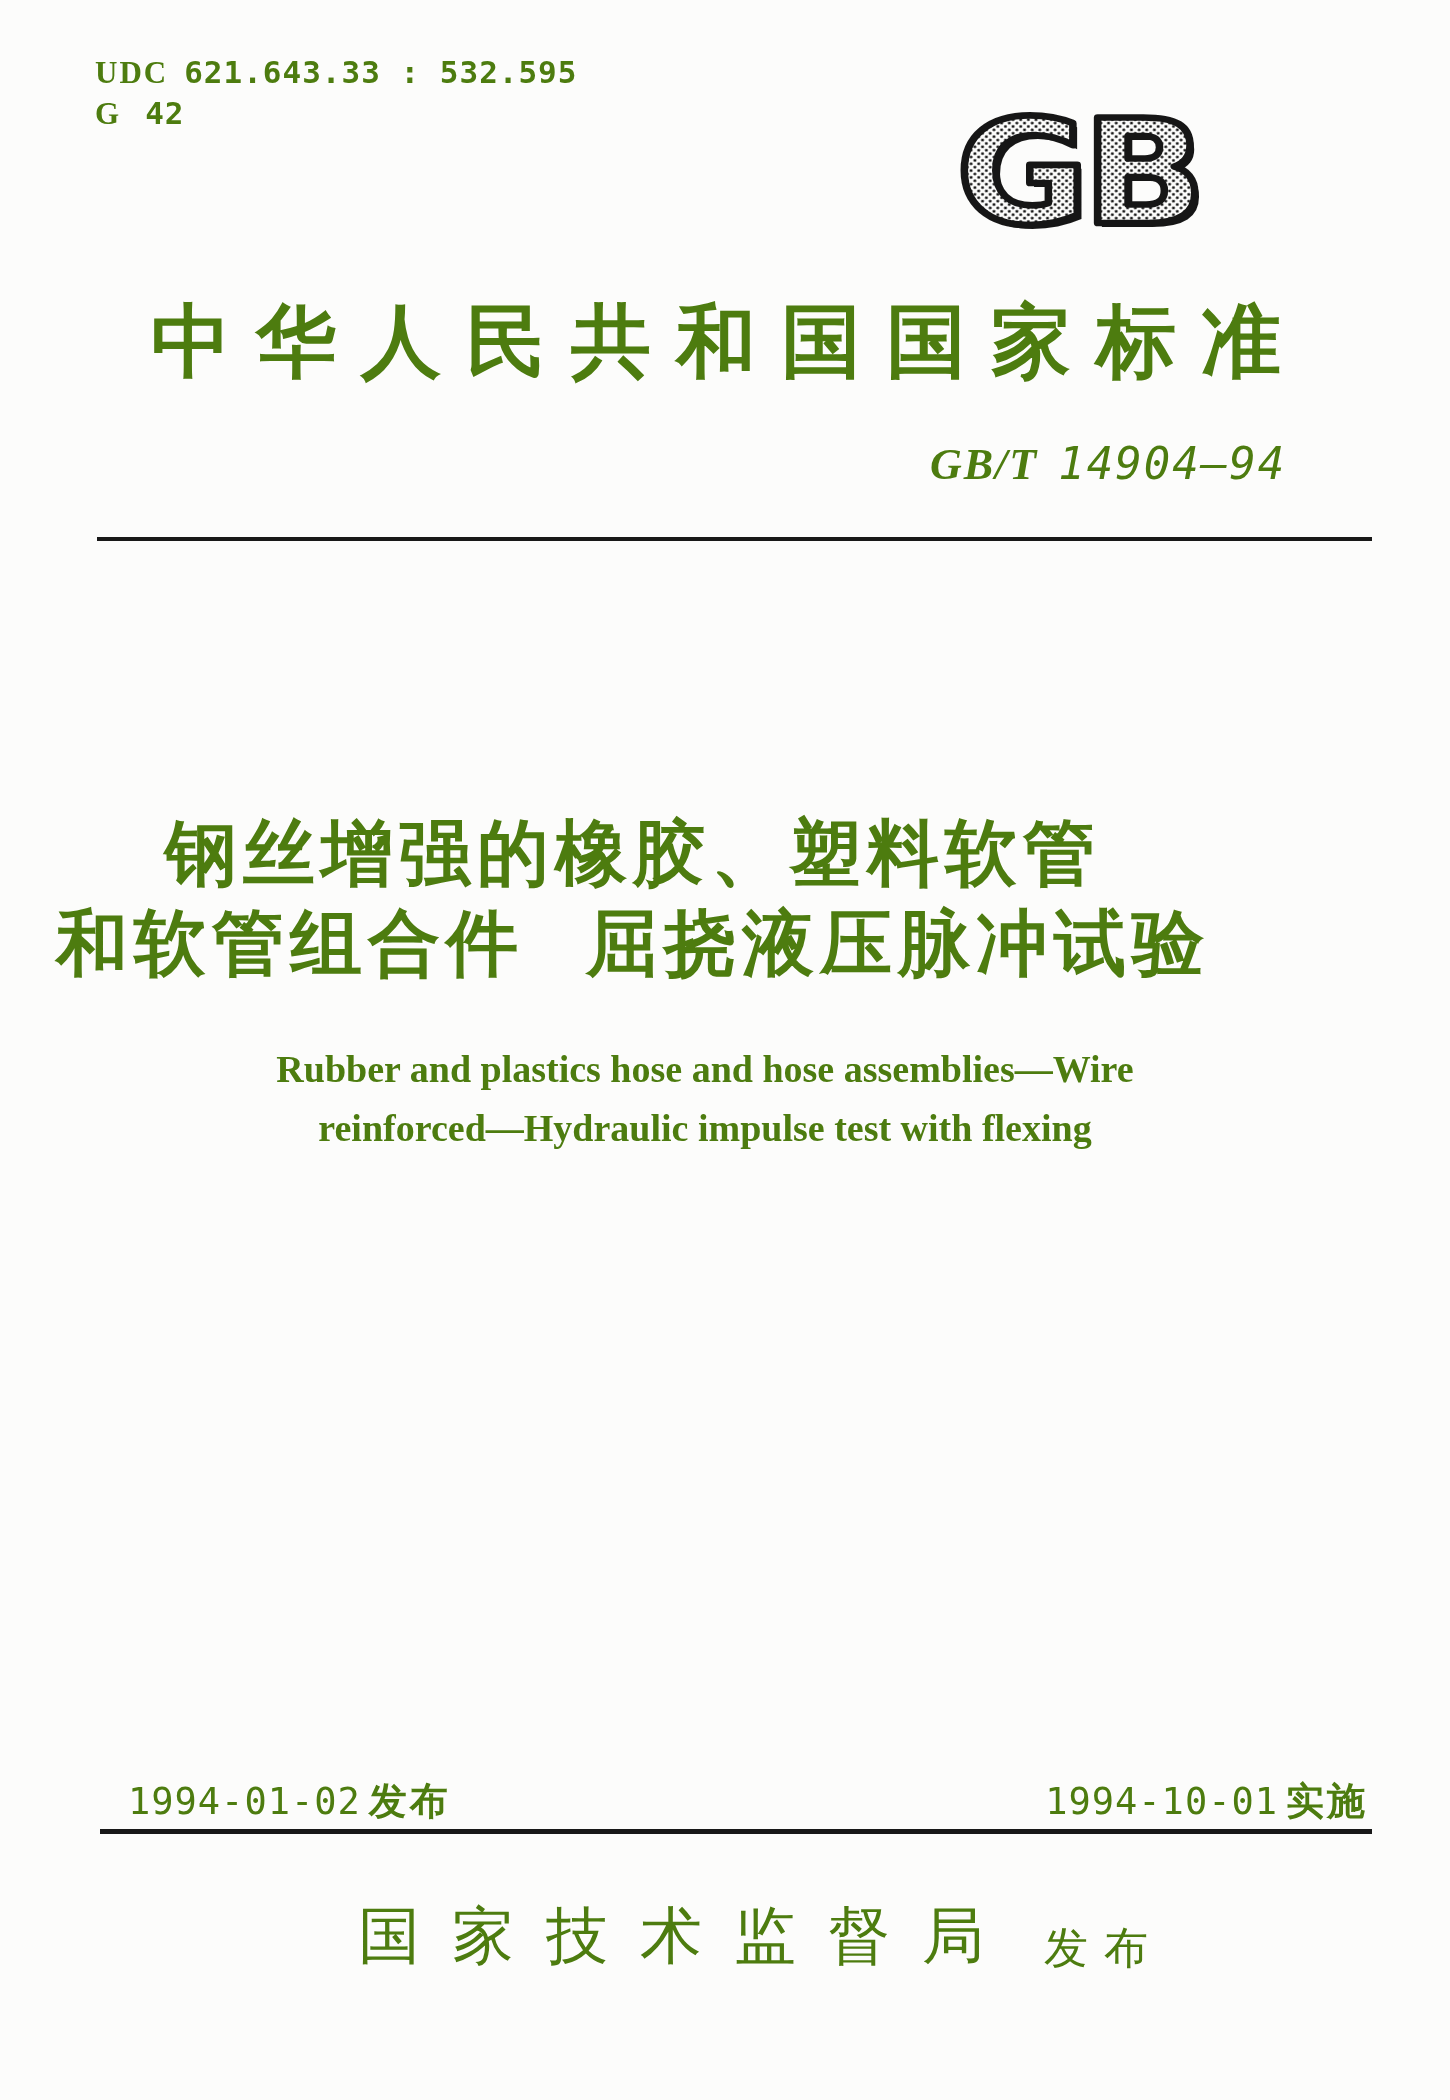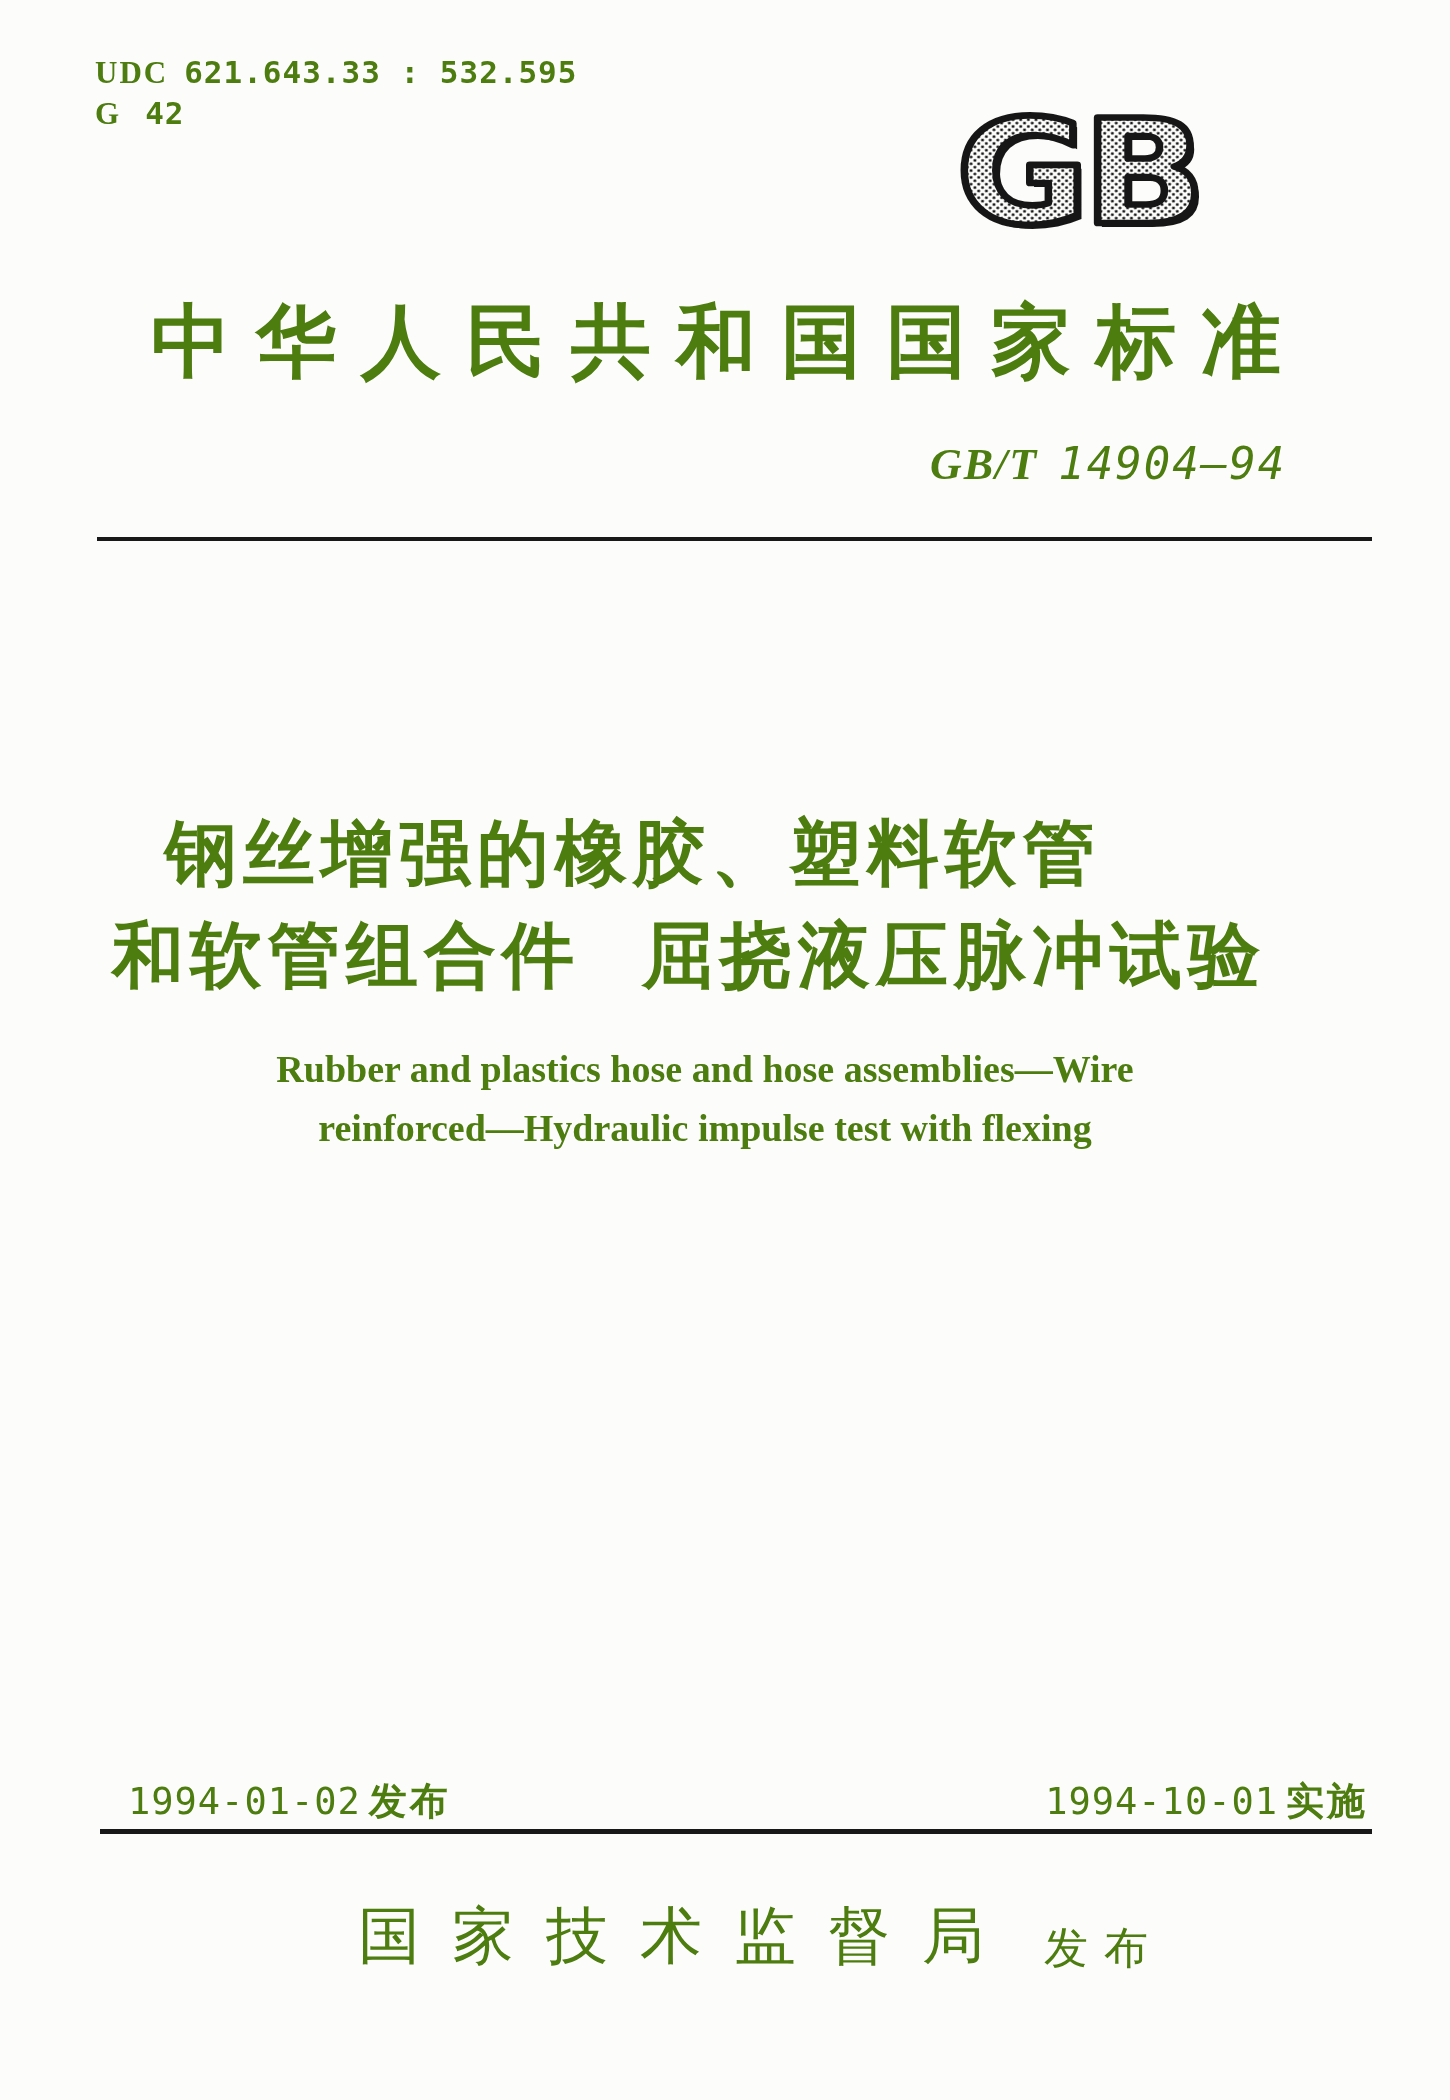--- a/index.html
+++ b/index.html
@@ -65,21 +65,21 @@
   .rule-bottom { left: 100px; top: 1829px; width: 1272px; height: 5px; }
 
   
   .doc-title-cn {
     position: absolute; left: 0; top: 816px; width: 1266px;
     text-align: center; font-weight: bold;
     font-family: "DejaVu Sans", "Liberation Sans", sans-serif;
     font-size: 72px; letter-spacing: 6px; line-height: 74px;
     white-space: nowrap;
   }
-  .cn-line2 { margin-top: 28px; text-align: right; }
+  .cn-line2 { margin-top: 16px; }
   .cn-gap { display: inline-block; width: 62px; }
 
   
   .doc-title-en {
     position: absolute; left: 0; top: 1040px; width: 1410px;
     text-align: center;
     font-family: "Liberation Serif", "DejaVu Serif", serif;
     font-weight: bold; font-size: 38px; line-height: 59px;
   }
 

